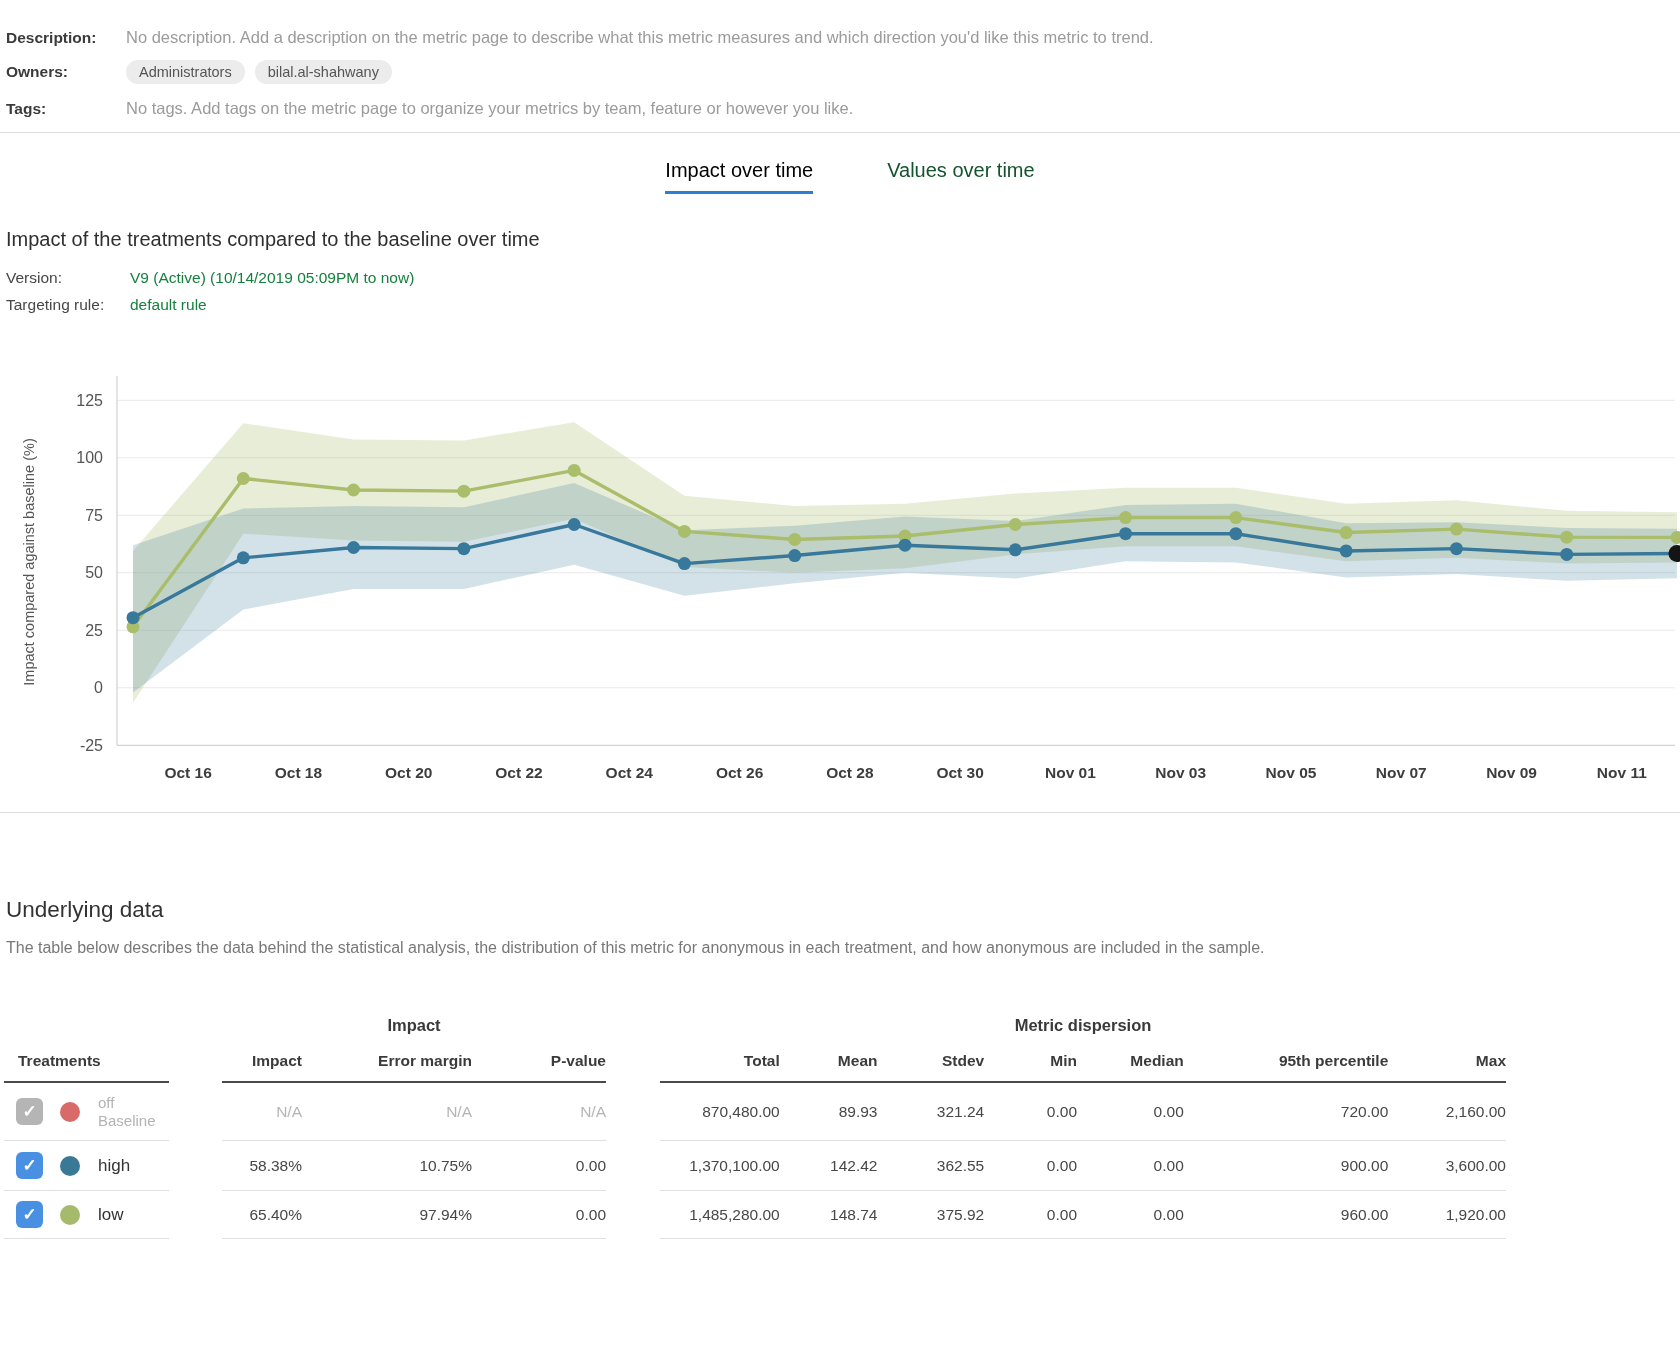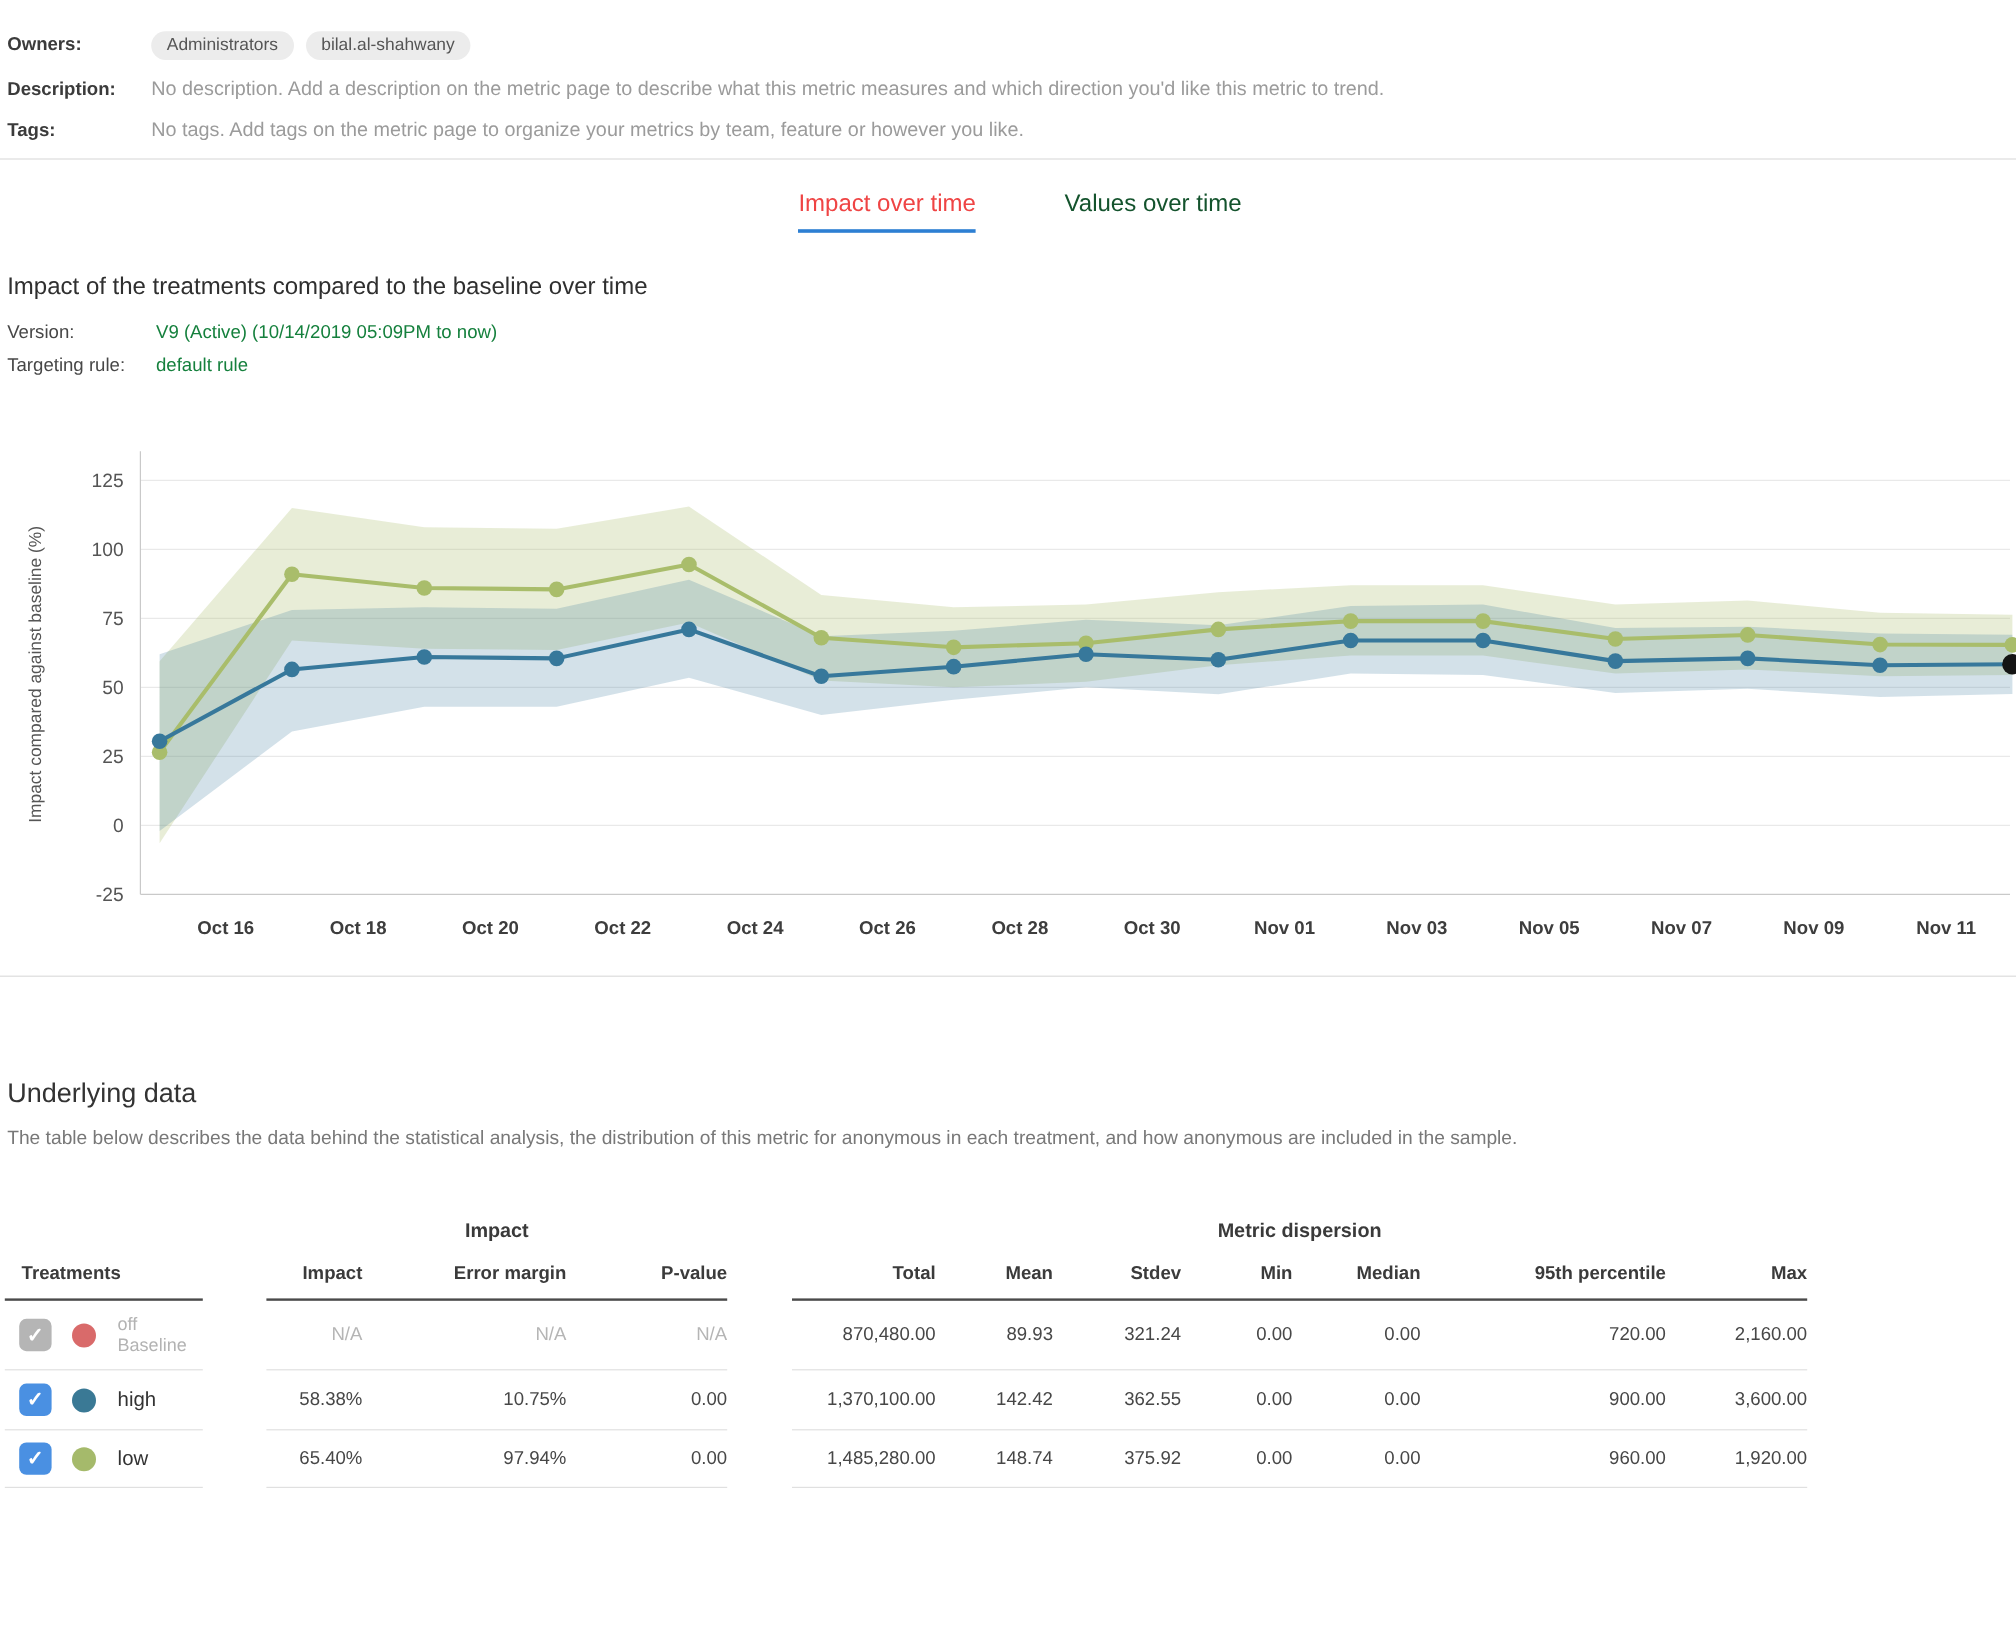--- a/index.html
+++ b/index.html
@@ -21,21 +21,21 @@
   .meta-value { font-size:16.5px; color:#9b9b9b; padding-top:2px; }
   .chips { display:flex; gap:10px; }
   .chip { background:#ececec; color:#555; font-size:14.5px; padding:4px 13px; border-radius:13px; }
 
   .divider { border-top:1px solid #ddd; }
   .divider-1 { margin-top:14px; }
 
   
   .tabs { display:flex; justify-content:center; gap:74px; margin-top:26px; }
   .tab { font-size:20px; padding-bottom:9px; cursor:pointer; }
-  .tab-active { color:#ef4444; border-bottom:3px solid #2d7fd3;margin-left:20px; }
+  .tab-active { color:#000000; border-bottom:3px solid #2d7fd3;margin-left:20px; }
   .tab-inactive { color:#14532d; }
 
   
   .sec-title { margin-top:34px; padding-left:6px; font-size:20px; color:#2f2f2f; font-weight:400; }
   .ver { margin-top:18px; padding-left:6px; }
   .ver-row { display:flex; margin-bottom:9px; }
   .ver-label { width:124px; flex:0 0 124px; font-size:15.5px; color:#474747; }
   .ver-value { font-size:15.5px; color:#15803d; }
 
   .chart-wrap { margin-top:36px; }
@@ -80,29 +80,29 @@
   .bottom-bar { position:absolute; left:0; bottom:0; width:167px; height:5px; background:#9c9c9c; }
 </style>
 </head>
 <body>
 
 <div class="page">
 
 
   <div class="meta">
     <div class="meta-row">
+      <div class="meta-label">Description:</div>
+      <div class="meta-value">No description. Add a description on the metric page to describe what this metric measures and which direction you'd like this metric to trend.</div>
+    </div>
+    <div class="meta-row">
       <div class="meta-label">Owners:</div>
       <div class="chips">
         <div class="chip">Administrators</div>
         <div class="chip">bilal.al-shahwany</div>
       </div>
-    </div>
-    <div class="meta-row">
-      <div class="meta-label">Description:</div>
-      <div class="meta-value">No description. Add a description on the metric page to describe what this metric measures and which direction you'd like this metric to trend.</div>
     </div>
     <div class="meta-row">
       <div class="meta-label">Tags:</div>
       <div class="meta-value">No tags. Add tags on the metric page to organize your metrics by team, feature or however you like.</div>
     </div>
   </div>
 
   <div class="divider divider-1"></div>
 
   <div class="tabs">

